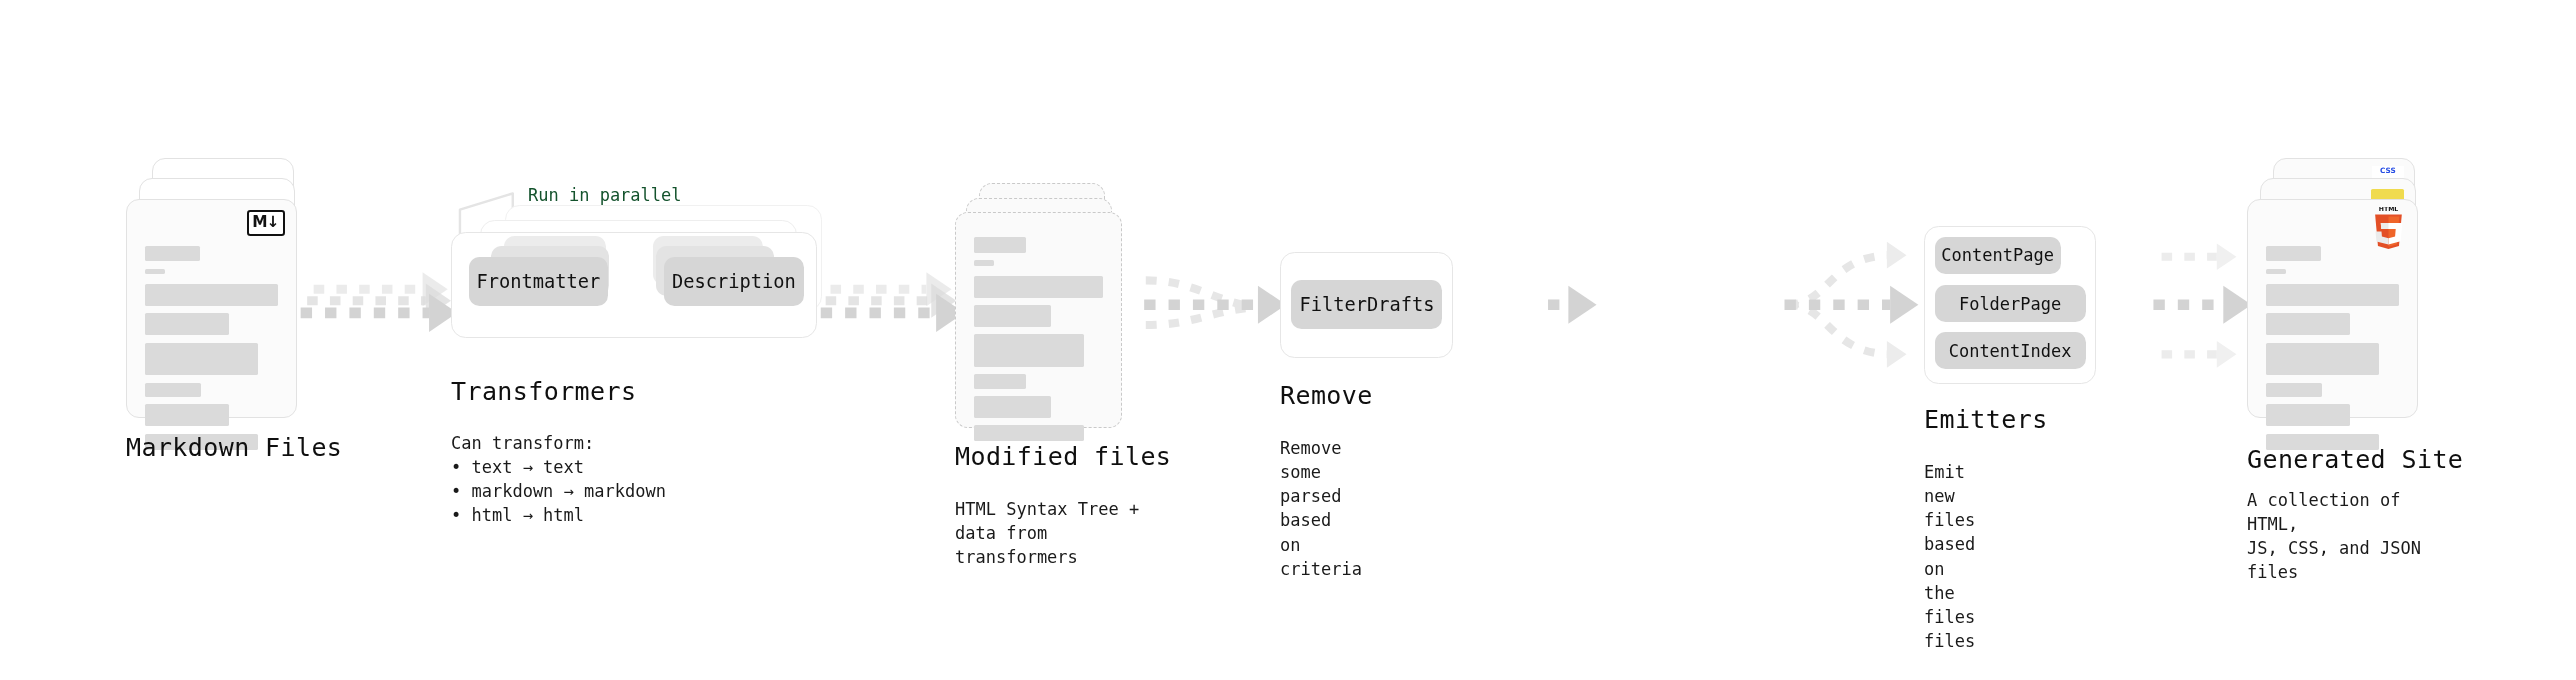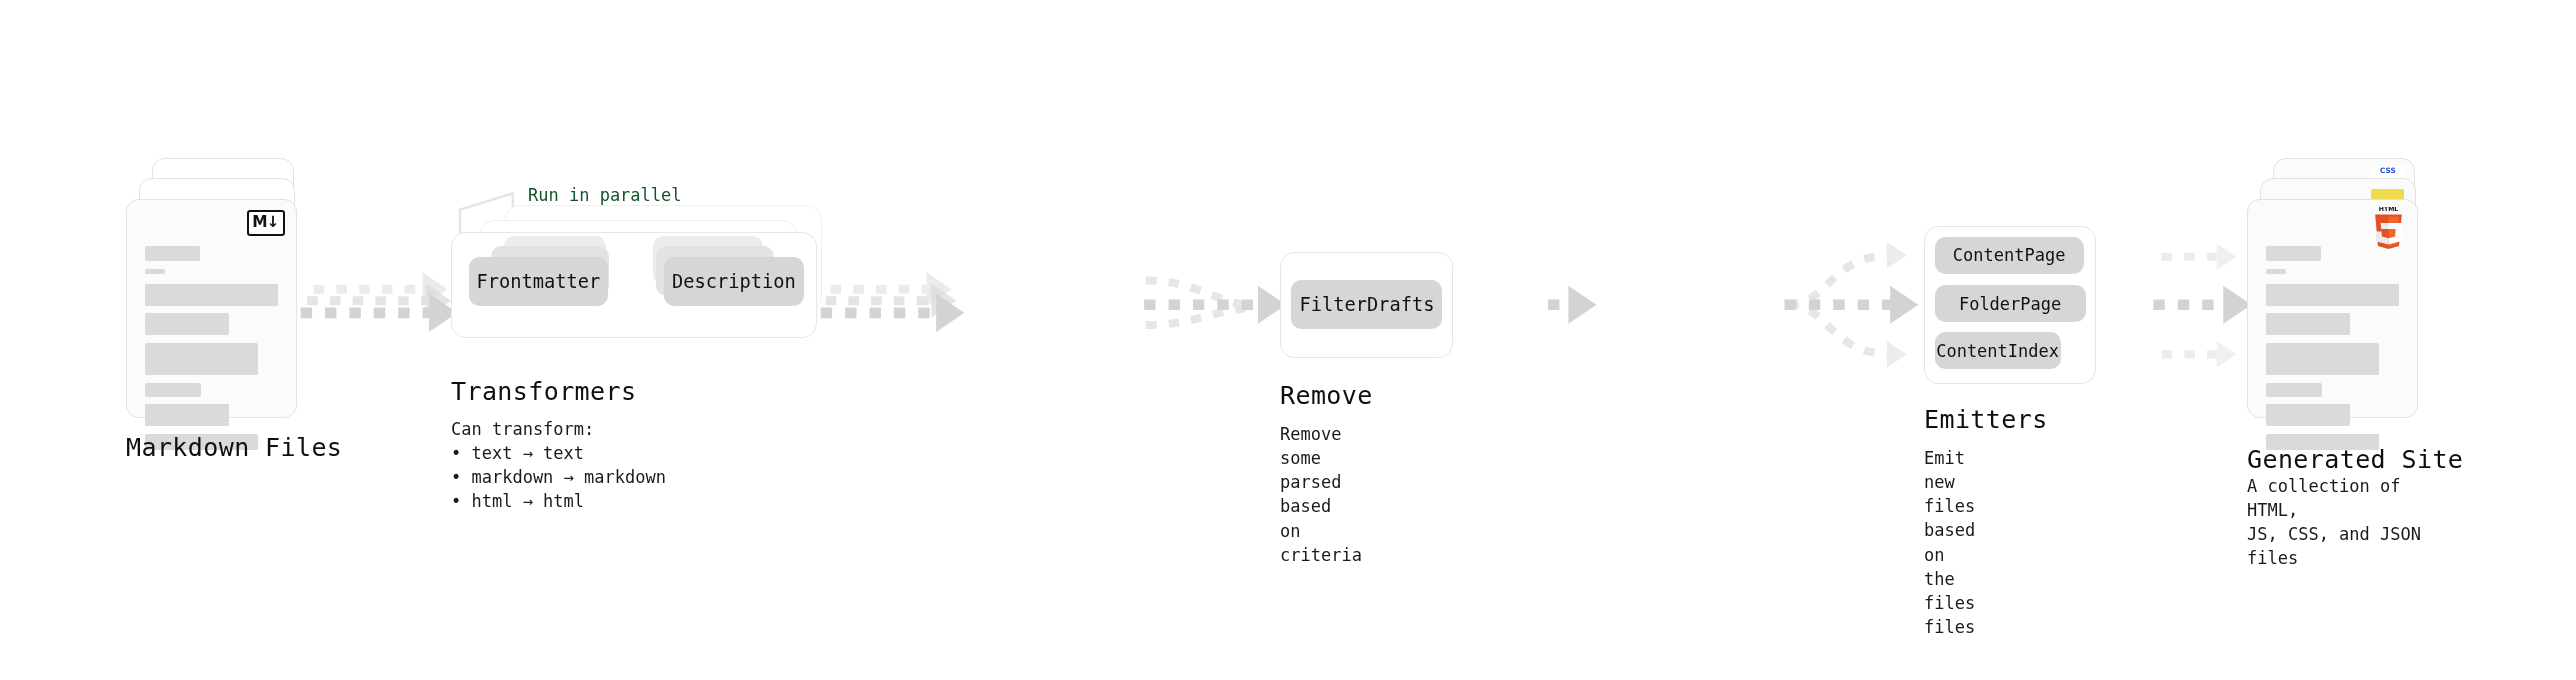--- a/index.html
+++ b/index.html
@@ -22,21 +22,21 @@
     color:#0f0f0f;
     letter-spacing:0.4px;
     white-space:nowrap;
     line-height:1.1;
   }
   .caption-sub{
     font-size:17px;
     color:#1a1a1a;
     line-height:1.42;
     white-space:pre-line;
-    margin-top:9px;
+    margin-top:23px;
   }
 
   
   .cardstack{position:relative;}
   .card{
     position:absolute;
     box-sizing:border-box;
     background:#fbfbfb;
     border:1.6px solid #e2e2e2;
     border-radius:13px;
@@ -241,41 +241,62 @@
       </div>
     </div>
 
     <div class="caption-title" style="position:absolute;left:0;top:191px;">Transformers</div>
     <div class="caption-sub" style="position:absolute;left:0;top:221px;">Can transform:
  • text → text
  • markdown → markdown
  • html → html</div>
   </div>
 
+  <div class="stage" style="left:955px;top:183px;">
+    <div class="cardstack" style="width:187px;height:244px;">
+      <div class="card dashed" style="left:24.4px;top:0;width:126px;height:41px;"></div>
+      <div class="card dashed" style="left:11.4px;top:14.6px;width:146px;height:41px;"></div>
+      <div class="card dashed" style="left:0;top:29px;width:167px;height:216px;">
+        <div class="card-inner" style="top:24.4px;">
+          <div class="bar" style="width:52px;height:15.4px;"></div>
+          <div class="bar" style="width:19.5px;height:5.7px;margin-bottom:9.8px;"></div>
+          <div class="bar" style="width:100%;height:22px;"></div>
+          <div class="bar" style="width:60%;height:22px;"></div>
+          <div class="bar" style="width:85%;height:32.5px;"></div>
+          <div class="bar" style="width:40%;height:14.6px;"></div>
+          <div class="bar" style="width:60%;height:22px;"></div>
+          <div class="bar" style="width:85%;height:16.3px;"></div>
+        </div>
+      </div>
+    </div>
+    <div class="caption-title" style="position:absolute;left:0;top:260px;">Modified files</div>
+    <div class="caption-sub" style="position:absolute;left:0;top:291px;">HTML Syntax Tree +
+data from transformers</div>
+  </div>
 
   <div class="stage" style="left:1280px;top:252px;">
     <div class="modbox" style="left:0;top:0;width:173px;height:106px;"></div>
     <div class="chip" style="left:11.4px;top:28.4px;width:151px;height:49px;">
       <span>FilterDrafts</span>
     </div>
     <div class="caption-title" style="position:absolute;left:0;top:130px;">Remove</div>
     <div class="caption-sub" style="position:absolute;left:0;top:161px;">Remove some parsed based
 on criteria</div>
   </div>
 
 
   <div class="stage" style="left:1924px;top:226px;">
     <div class="modbox" style="left:0;top:0;width:172px;height:158px;"></div>
-    <div class="chip" style="left:10.6px;top:10.6px;width:149px;height:37px;font-size:17px;">
+    <div class="chip" style="left:10.6px;top:10.6px;width:126px;height:37px;font-size:17px;">
       <span>ContentPage</span>
     </div>
     <div class="chip" style="left:10.6px;top:59px;width:151px;height:37px;font-size:17px;">
       <span>FolderPage</span>
     </div>
-    <div class="chip" style="left:10.6px;top:106px;width:126px;height:37px;font-size:17px;">
+    <div class="chip" style="left:10.6px;top:106px;width:151px;height:37px;font-size:17px;">
       <span>ContentIndex</span>
     </div>
     <div class="caption-title" style="position:absolute;left:0;top:180px;">Emitters</div>
     <div class="caption-sub" style="position:absolute;left:0;top:211px;">Emit new files based on
 the files files</div>
   </div>
 
   <div class="stage" style="left:2247px;top:158px;">
     <div class="cardstack" style="width:187px;height:260px;">
       <div class="card" style="left:26px;top:0;width:142px;height:49px;">

